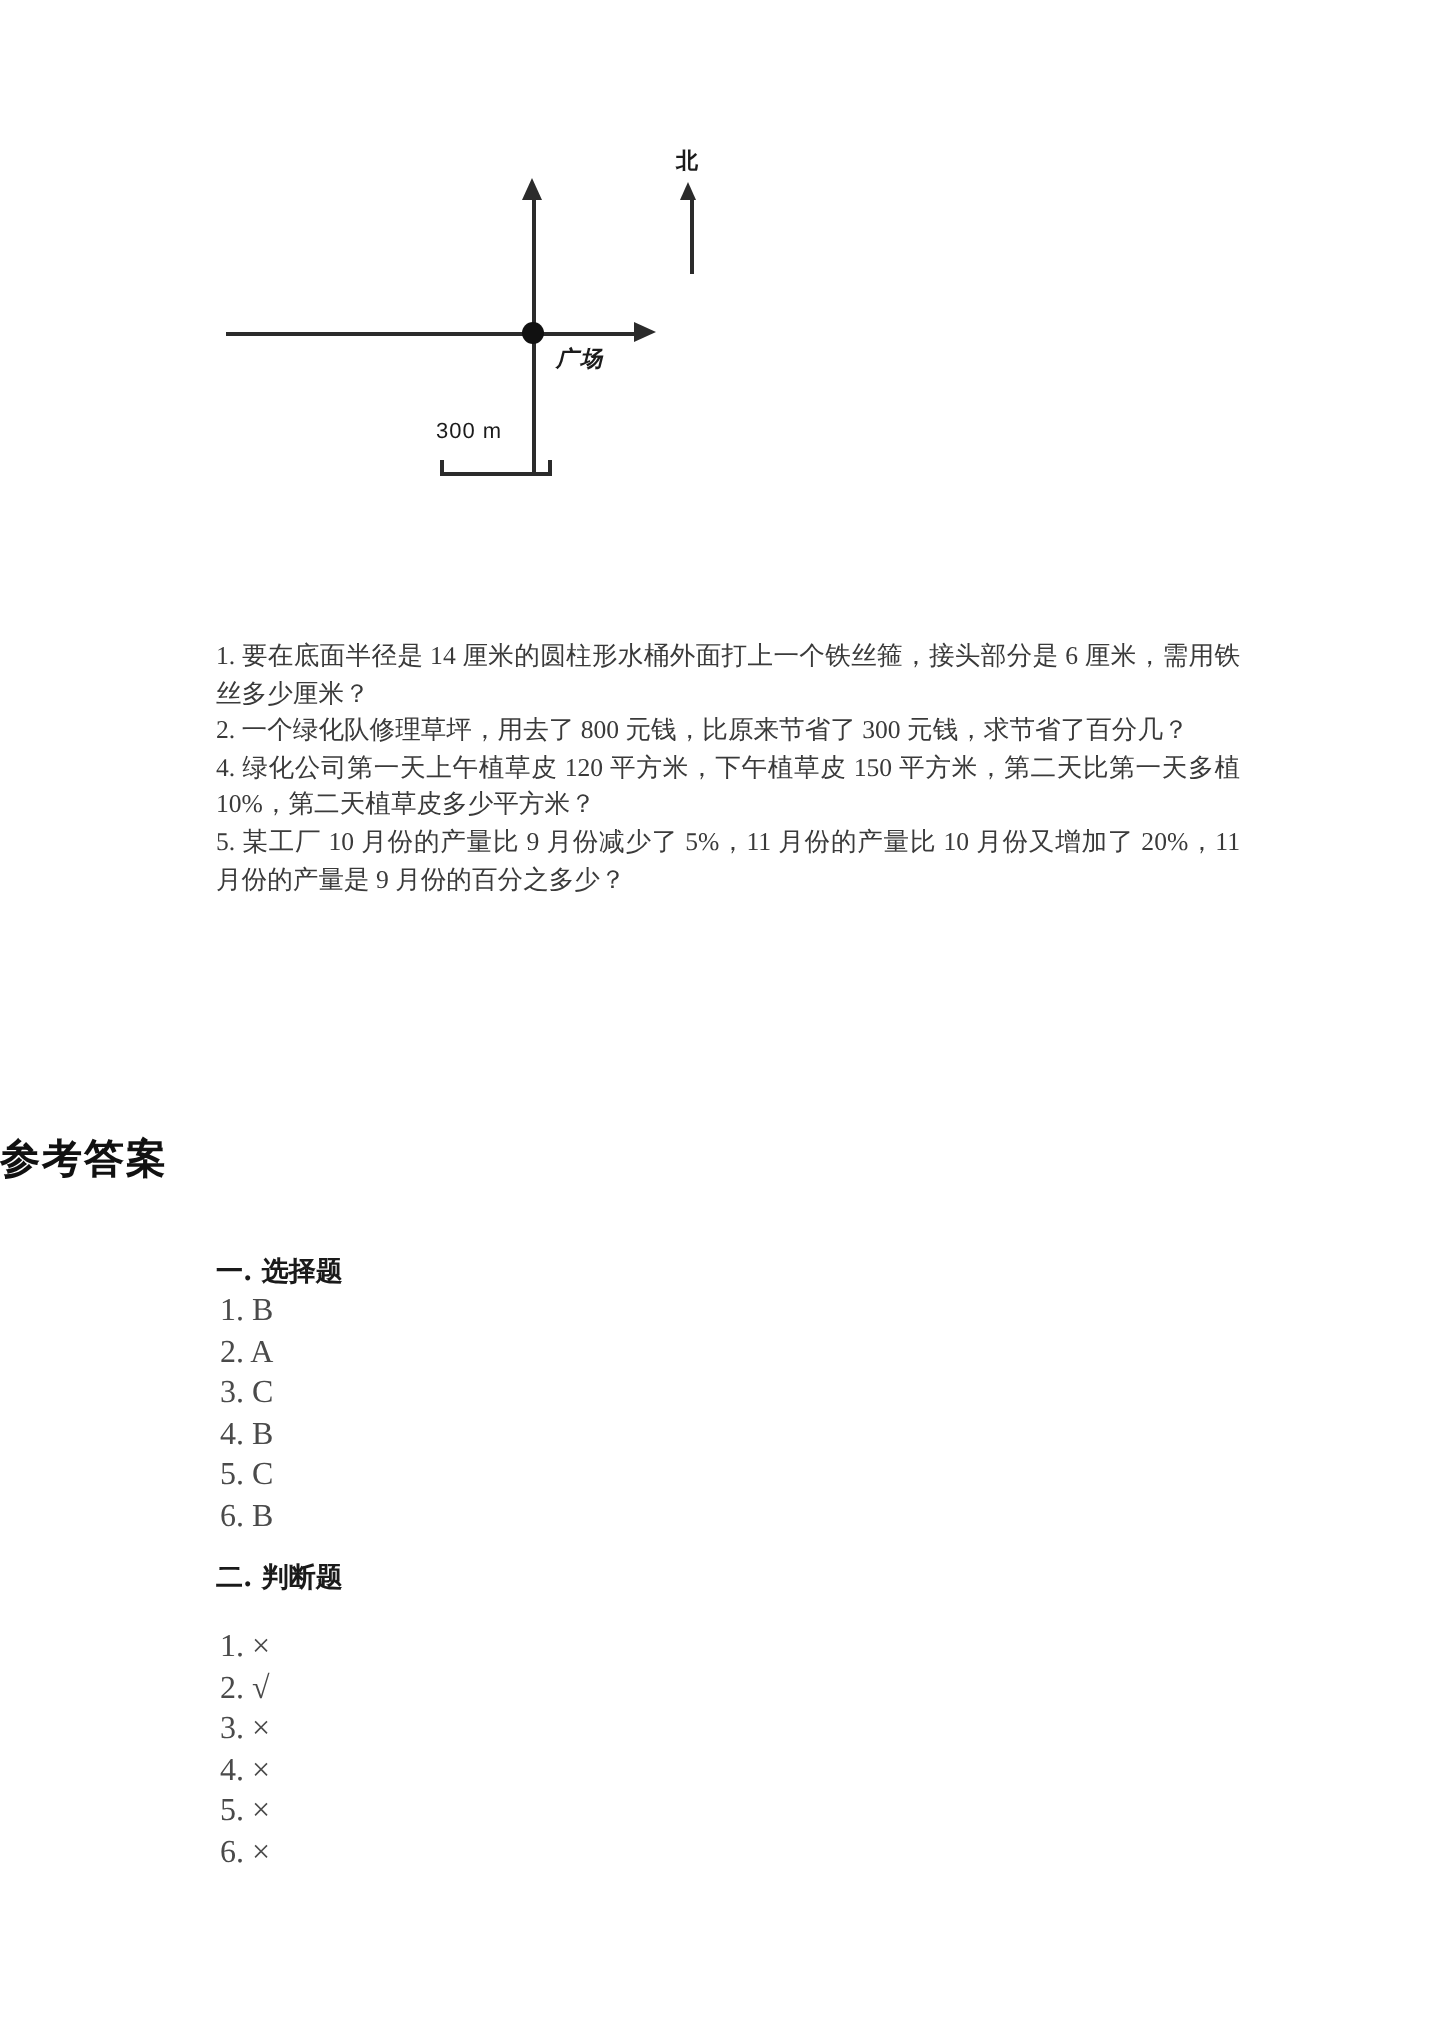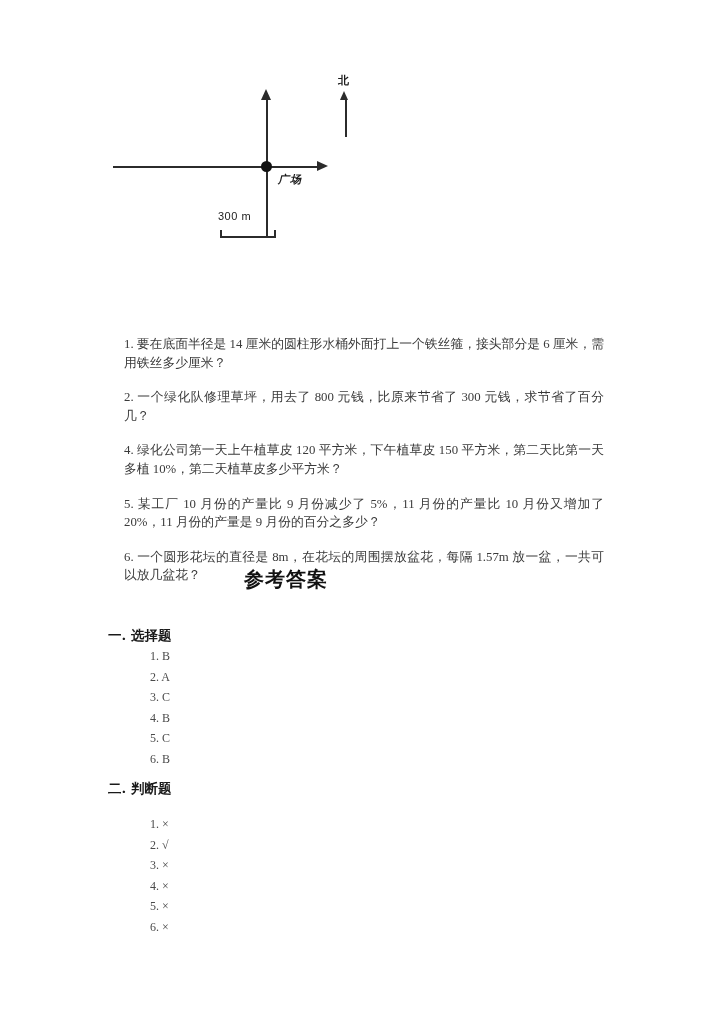--- a/index.html
+++ b/index.html
@@ -141,42 +141,40 @@
   }
   .qblock {
     position: absolute;
     left: 108px;
     width: 512px;
     font-size: 12.8px;
     line-height: 18.6px;
     color: #3a3a3a;
     text-align: justify;
   }
-  .qline { margin: 16px; }
+  .qline { margin: 0; }
 
   .answers-title {
     position: absolute;
     left: 0;
     width: 572px;
     top: 566px;
-    text-align: center;
     font-size: 20px;
     font-weight: bold;
     font-family: "DejaVu Serif", "Liberation Serif", serif;
     color: #111;
     letter-spacing: 1px;
   }
 
   .ans-list {
     position: absolute;
     left: 110px;
-    font-size: 12px;
+    font-size: 16px;
     line-height: 20.5px;
     color: #4a4a4a;
-    margin-left: 40px;
   }
   .ans-item { margin: 0; white-space: nowrap; }
 </style>
 </head>
 <body>
 
 <div class="page">
 
   <div class="figure">
     <div class="axis-h"></div>
@@ -191,21 +189,20 @@
     <div class="scale-text">300 m</div>
     <div class="scale-bar"></div>
   </div>
 
 
   <div class="qblock" style="top:319px;">
     <p class="qline">1. 要在底面半径是 14 厘米的圆柱形水桶外面打上一个铁丝箍，接头部分是 6 厘米，需用铁丝多少厘米？</p>
     <p class="qline">2. 一个绿化队修理草坪，用去了 800 元钱，比原来节省了 300 元钱，求节省了百分几？</p>
     <p class="qline">4. 绿化公司第一天上午植草皮 120 平方米，下午植草皮 150 平方米，第二天比第一天多植 10%，第二天植草皮多少平方米？</p>
     <p class="qline">5. 某工厂 10 月份的产量比 9 月份减少了 5%，11 月份的产量比 10 月份又增加了 20%，11 月份的产量是 9 月份的百分之多少？</p>
-    <p class="qline">6. 一个圆形花坛的直径是 8m，在花坛的周围摆放盆花，每隔 1.57m 放一盆，一共可以放几盆花？</p>
   </div>
 
   <div class="answers-title">参考答案</div>
 
   <div class="section-heading" style="left:108px; top:627px;">一. 选择题</div>
   <div class="ans-list" style="top:646px;">
     <p class="ans-item">1. B</p>
     <p class="ans-item">2. A</p>
     <p class="ans-item">3. C</p>
     <p class="ans-item">4. B</p>

